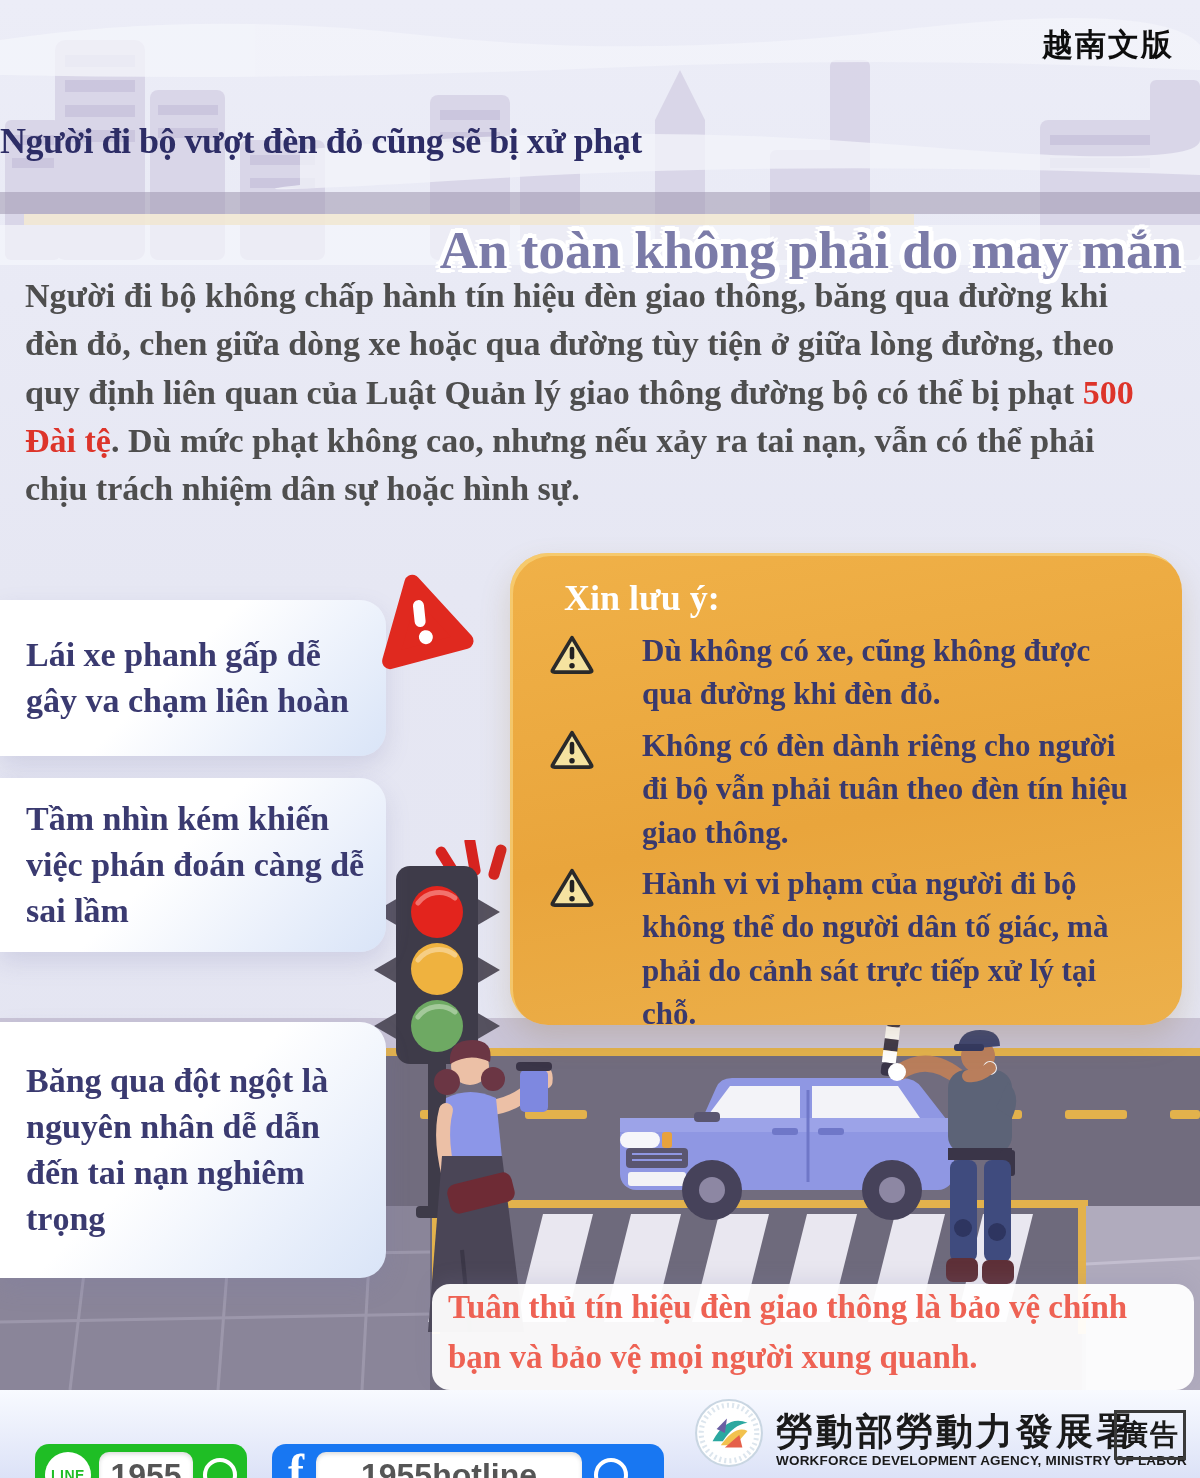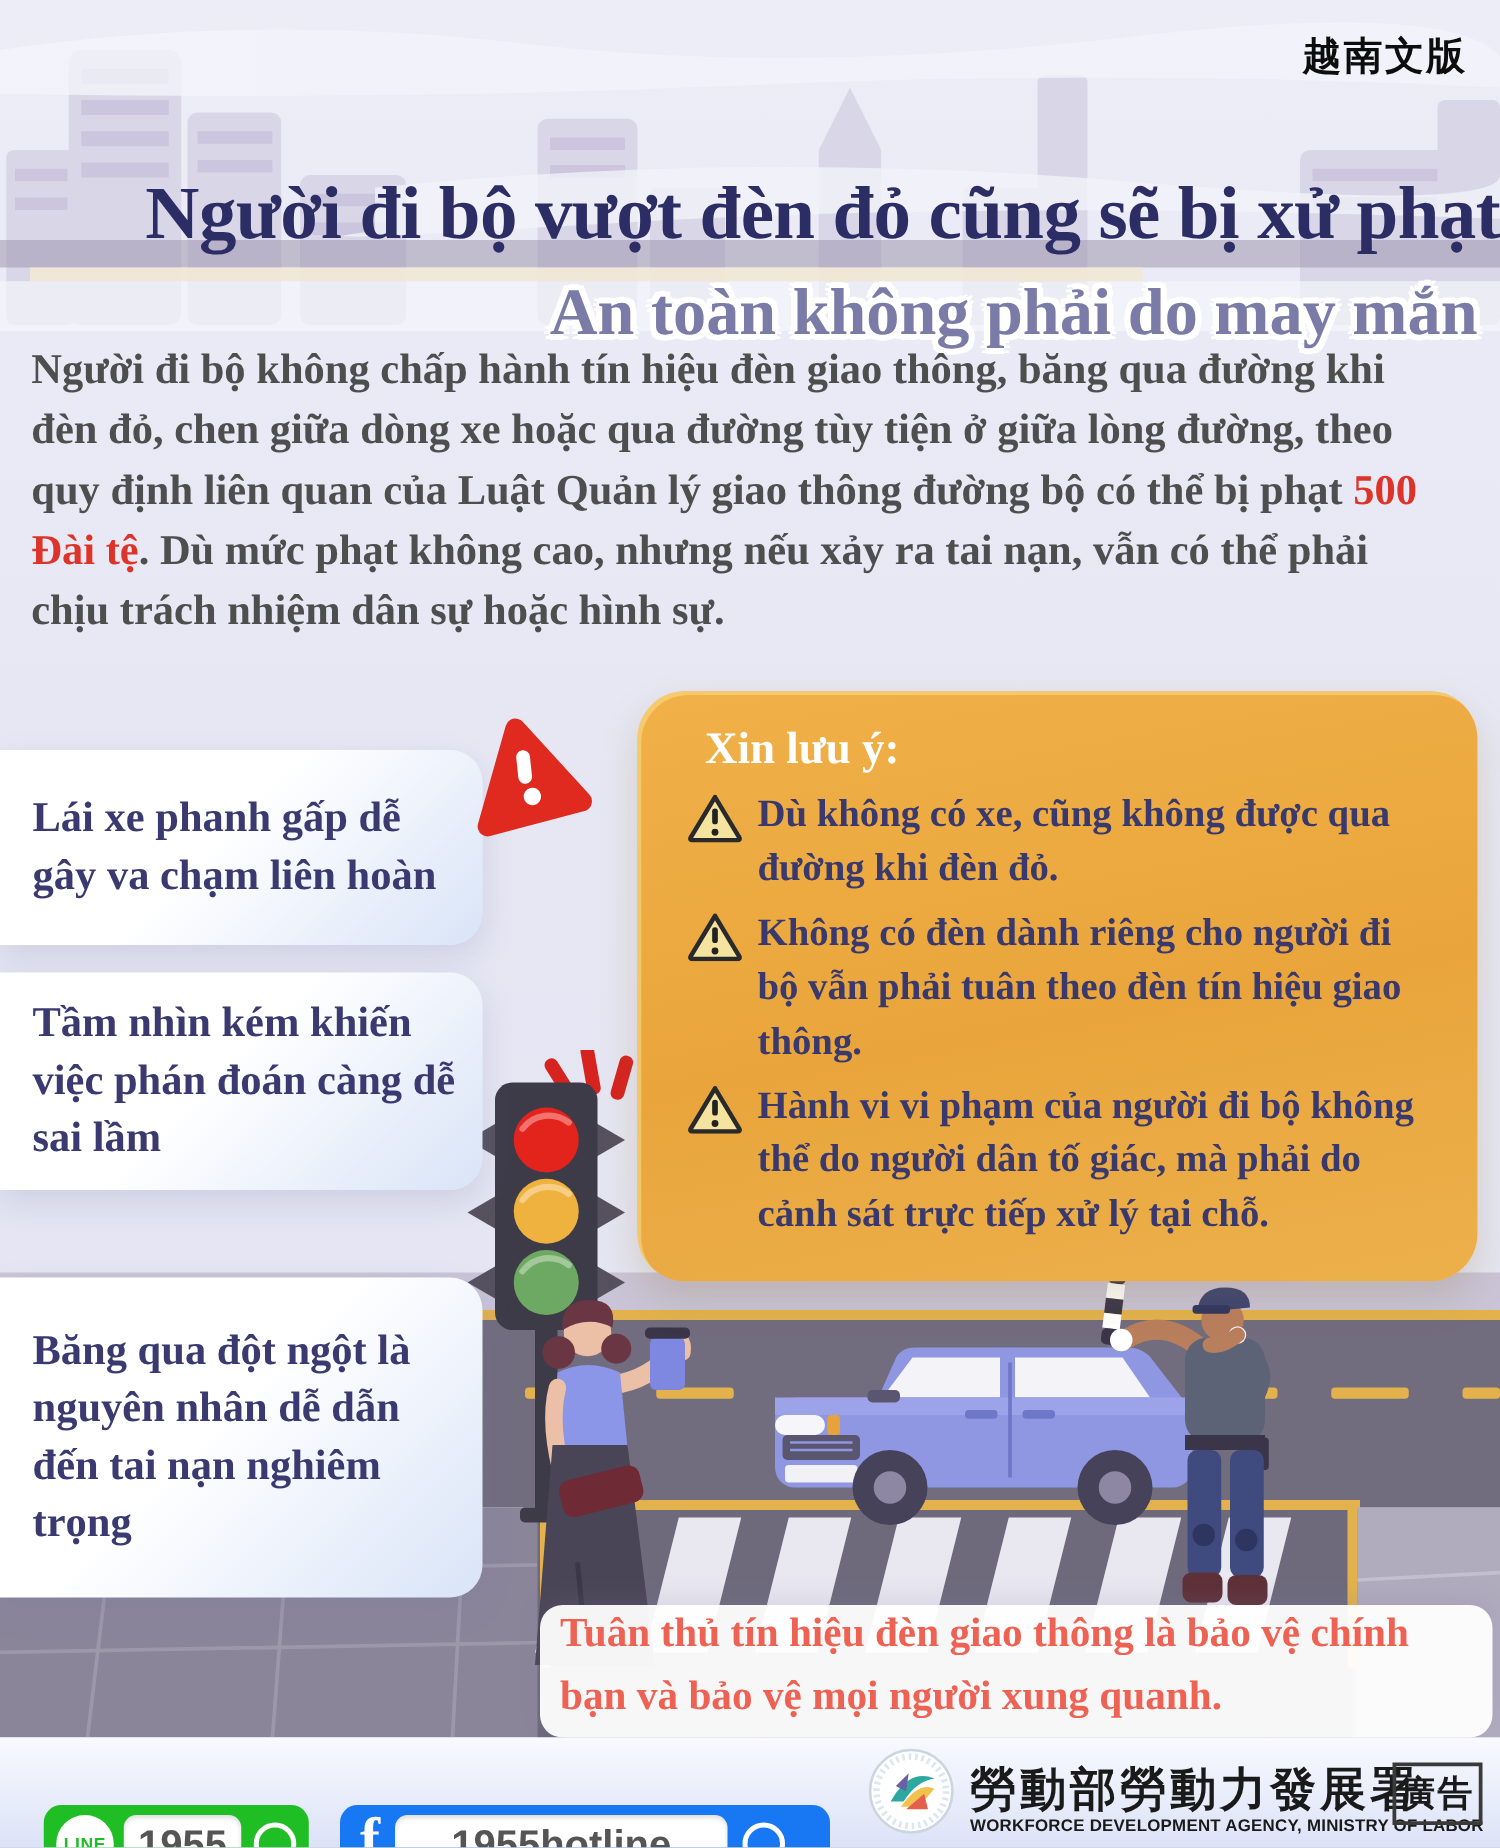--- a/index.html
+++ b/index.html
@@ -13,22 +13,22 @@
   .skyline{position:absolute;top:0;left:0;}
   .band-gray{position:absolute;top:192px;left:0;width:1200px;height:22px;background:rgba(158,151,175,.55);}
   .band-cream{position:absolute;top:214px;left:24px;width:890px;height:11px;background:rgba(242,233,212,.9);}
   .band-light{position:absolute;top:225px;left:0;width:1200px;height:40px;background:rgba(246,247,252,.65);}
 
   .lang-badge{
     position:absolute;top:24px;right:26px;font-family:"Liberation Sans","DejaVu Sans",sans-serif;
     font-size:31px;font-weight:600;color:#0d0d0d;letter-spacing:2px;
   }
   .title{
-    position:absolute;top:96px;left:0;width:100%;text-align:right;
-    font-size:60px;font-weight:700;color:#2D2D66;letter-spacing:-.5px;white-space:nowrap;
+    position:absolute;top:96px;left:0;width:100%;text-align:left;
+    font-size:36px;font-weight:700;color:#2D2D66;letter-spacing:-.5px;white-space:nowrap;
   }
   .subtitle{
     position:absolute;top:220px;right:18px;
     font-size:53px;font-weight:700;color:#7B7BA8;white-space:nowrap;
     text-shadow:-4px -4px 0 #fff,4px -4px 0 #fff,-4px 4px 0 #fff,4px 4px 0 #fff,
                 -5px 0 0 #fff,5px 0 0 #fff,0 -5px 0 #fff,0 5px 0 #fff;
     margin-left:48px;
   }
   .intro{
     position:absolute;top:272px;left:25px;width:1140px;
@@ -56,21 +56,21 @@
   
   .notice{
     position:absolute;left:510px;top:553px;width:672px;height:472px;box-sizing:border-box;
     border-radius:38px;padding:24px 40px 20px 40px;
     background:linear-gradient(170deg,#F0B148 0%,#E9A53C 55%,#ECB04B 100%);
     box-shadow:inset 3px 3px 0 rgba(252,222,140,.55),0 14px 30px rgba(150,120,60,.22);
   }
   .notice-title{margin:0 0 10px 14px;font-size:36px;font-weight:700;color:#FFFFFF;}
   .notice-item{display:flex;gap:12px;margin-bottom:8px;}
   .notice-item svg{flex:0 0 44px;margin-top:5px;}
-  .notice-item-text{font-size:31px;font-weight:700;color:#39396E;line-height:1.4;}
+  .notice-item-text{font-size:31px;font-weight:700;color:#39396E;line-height:1.4;margin-left:36px;}
 
   
   .scene{position:absolute;top:840px;left:0;}
 
   
   .slogan{
     position:absolute;left:432px;top:1284px;width:762px;height:106px;box-sizing:border-box;
     border-radius:18px;background:rgba(255,255,255,.95);
     display:flex;align-items:flex-end;padding:8px 16px;
     box-shadow:0 -6px 18px rgba(130,130,170,.15);

